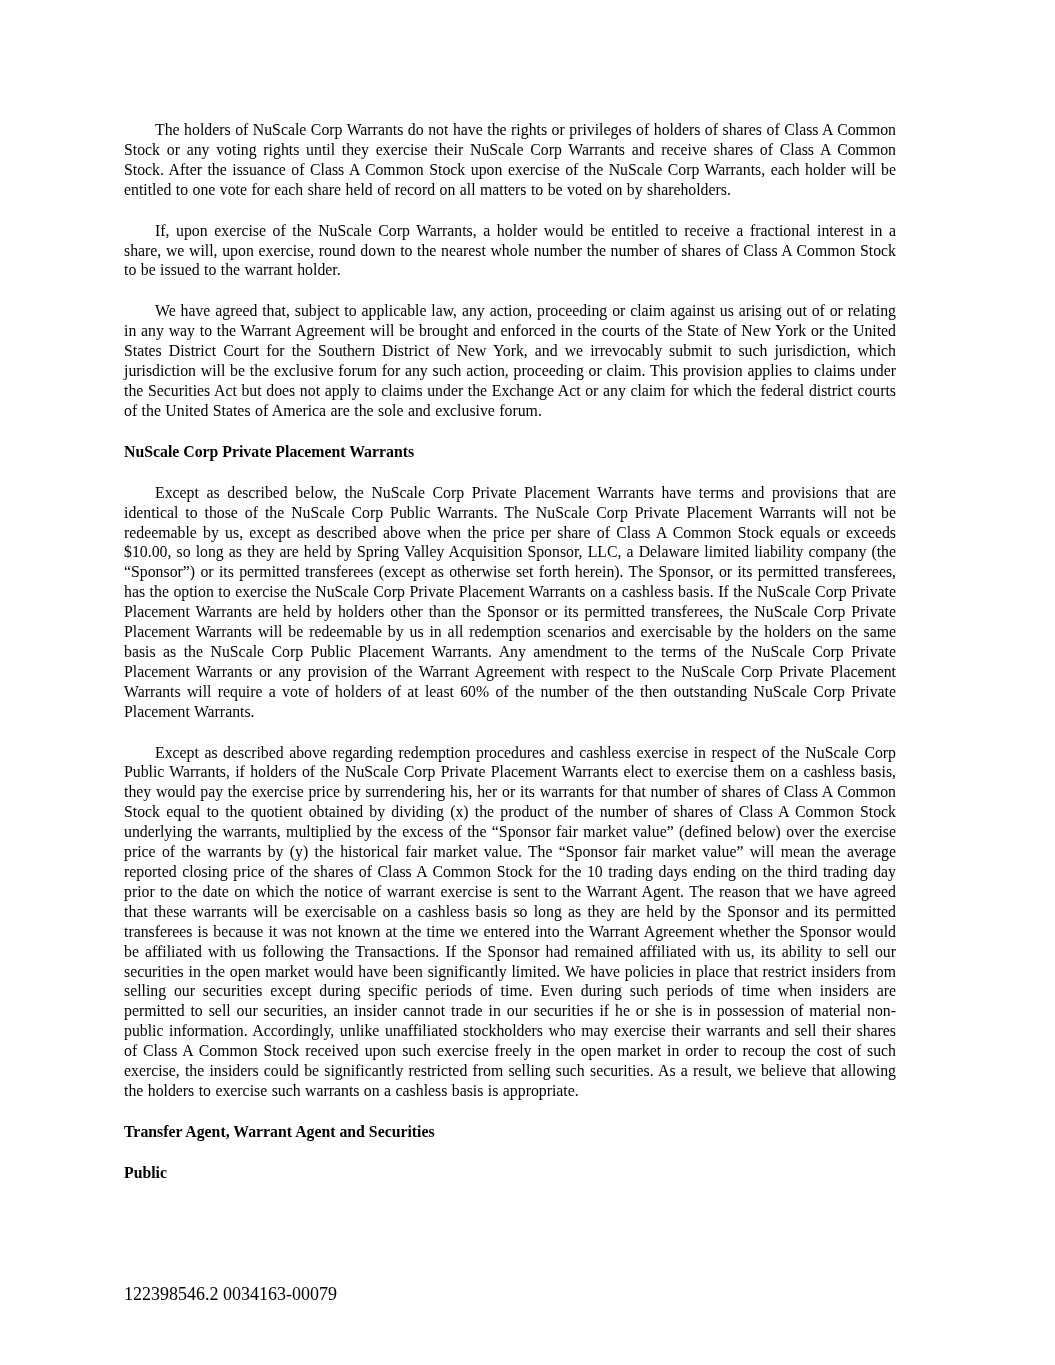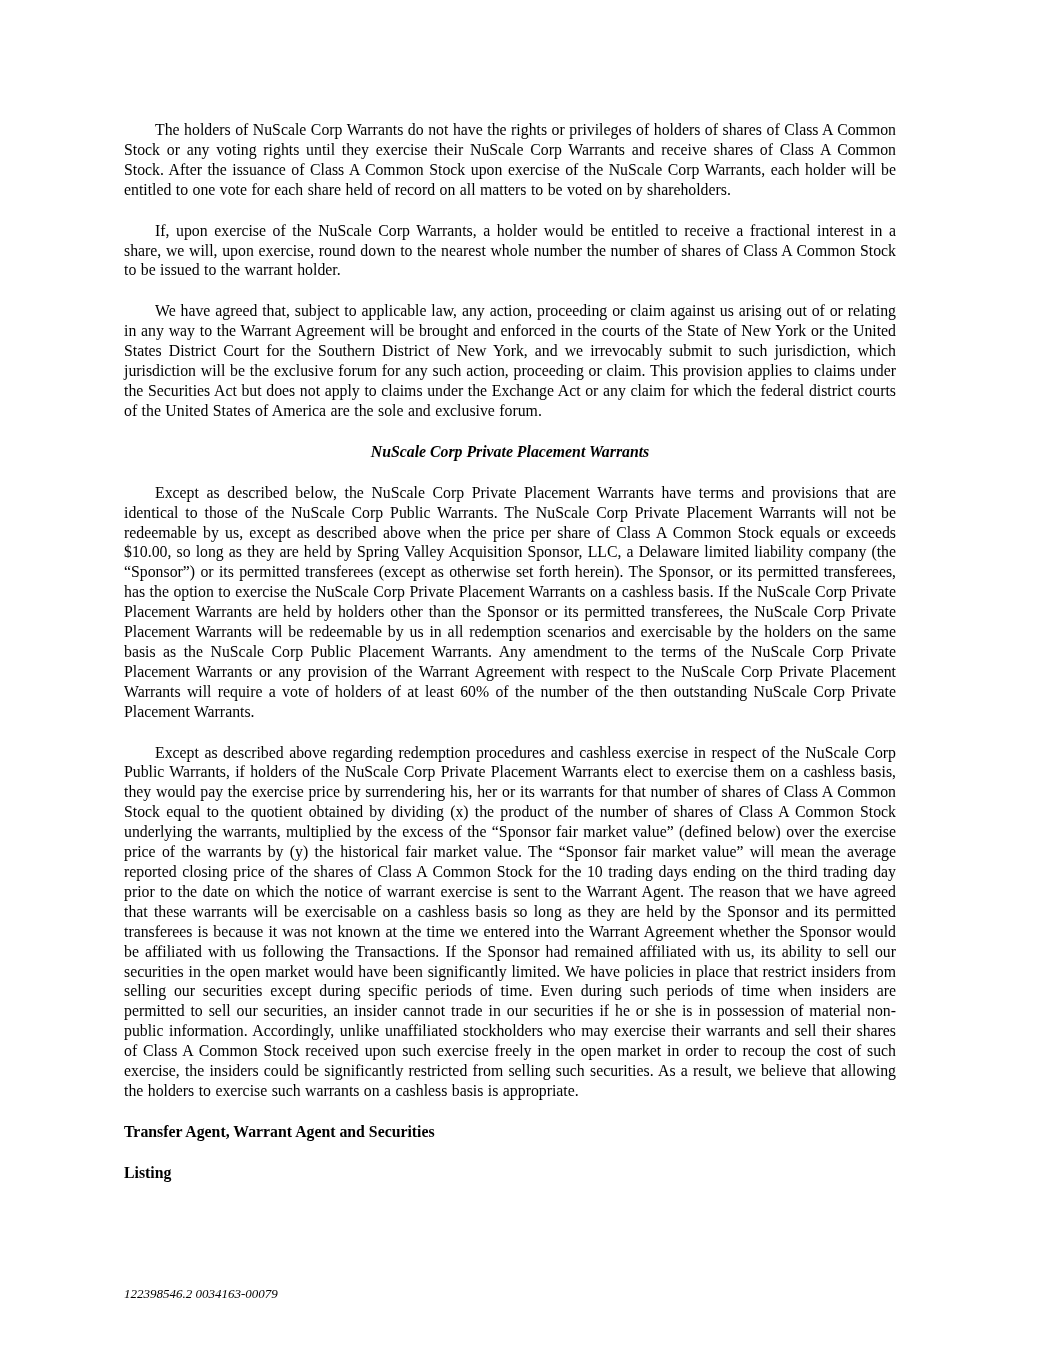--- a/index.html
+++ b/index.html
@@ -31,31 +31,28 @@
     word-spacing: 0.5px;
   }
   .heading {
     font-size: 15.8px;
     line-height: 19.9px;
     font-weight: bold;
     margin: 0 0 21px 0;
     text-indent: 0;
   }
   .heading.italic {
-    font-style: italic;
-    text-align: center;
   }
   .footer {
     position: absolute;
     left: 124px;
     top: 1286px;
-    font-size: 13px;
+    font-size: 18px;
     line-height: 16px;
     color: #000000;
-    font-style: italic;
   }
 </style>
 </head>
 <body>
 
 <div class="page">
   <main class="content">
     <p class="body-para">The holders of NuScale Corp Warrants do not have the rights or privileges of holders of shares of Class A Common Stock or any voting rights until they exercise their NuScale Corp Warrants and receive shares of Class A Common Stock. After the issuance of Class A Common Stock upon exercise of the NuScale Corp Warrants, each holder will be entitled to one vote for each share held of record on all matters to be voted on by shareholders.</p>
 
     <p class="body-para">If, upon exercise of the NuScale Corp Warrants, a holder would be entitled to receive a fractional interest in a share, we will, upon exercise, round down to the nearest whole number the number of shares of Class A Common Stock to be issued to the warrant holder.</p>
@@ -64,17 +61,17 @@
 
     <h2 class="heading italic">NuScale Corp Private Placement Warrants</h2>
 
     <p class="body-para">Except as described below, the NuScale Corp Private Placement Warrants have terms and provisions that are identical to those of the NuScale Corp Public Warrants. The NuScale Corp Private Placement Warrants will not be redeemable by us, except as described above when the price per share of Class A Common Stock equals or exceeds $10.00, so long as they are held by Spring Valley Acquisition Sponsor, LLC, a Delaware limited liability company (the “Sponsor”) or its permitted transferees (except as otherwise set forth herein). The Sponsor, or its permitted transferees, has the option to exercise the NuScale Corp Private Placement Warrants on a cashless basis. If the NuScale Corp Private Placement Warrants are held by holders other than the Sponsor or its permitted transferees, the NuScale Corp Private Placement Warrants will be redeemable by us in all redemption scenarios and exercisable by the holders on the same basis as the NuScale Corp Public Placement Warrants. Any amendment to the terms of the NuScale Corp Private Placement Warrants or any provision of the Warrant Agreement with respect to the NuScale Corp Private Placement Warrants will require a vote of holders of at least 60% of the number of the then outstanding NuScale Corp Private Placement Warrants.</p>
 
     <p class="body-para">Except as described above regarding redemption procedures and cashless exercise in respect of the NuScale Corp Public Warrants, if holders of the NuScale Corp Private Placement Warrants elect to exercise them on a cashless basis, they would pay the exercise price by surrendering his, her or its warrants for that number of shares of Class A Common Stock equal to the quotient obtained by dividing (x) the product of the number of shares of Class A Common Stock underlying the warrants, multiplied by the excess of the “Sponsor fair market value” (defined below) over the exercise price of the warrants by (y) the historical fair market value. The “Sponsor fair market value” will mean the average reported closing price of the shares of Class A Common Stock for the 10 trading days ending on the third trading day prior to the date on which the notice of warrant exercise is sent to the Warrant Agent. The reason that we have agreed that these warrants will be exercisable on a cashless basis so long as they are held by the Sponsor and its permitted transferees is because it was not known at the time we entered into the Warrant Agreement whether the Sponsor would be affiliated with us following the Transactions. If the Sponsor had remained affiliated with us, its ability to sell our securities in the open market would have been significantly limited. We have policies in place that restrict insiders from selling our securities except during specific periods of time. Even during such periods of time when insiders are permitted to sell our securities, an insider cannot trade in our securities if he or she is in possession of material non-public information. Accordingly, unlike unaffiliated stockholders who may exercise their warrants and sell their shares of Class A Common Stock received upon such exercise freely in the open market in order to recoup the cost of such exercise, the insiders could be significantly restricted from selling such securities. As a result, we believe that allowing the holders to exercise such warrants on a cashless basis is appropriate.</p>
 
     <h2 class="heading">Transfer Agent, Warrant Agent and Securities</h2>
 
 
-    <h2 class="heading">Listing</h2>
+    <h2 class="heading">Public</h2>
   </main>
 
   <div class="footer">122398546.2 0034163-00079</div>
 </div>
 
 </body></html>

